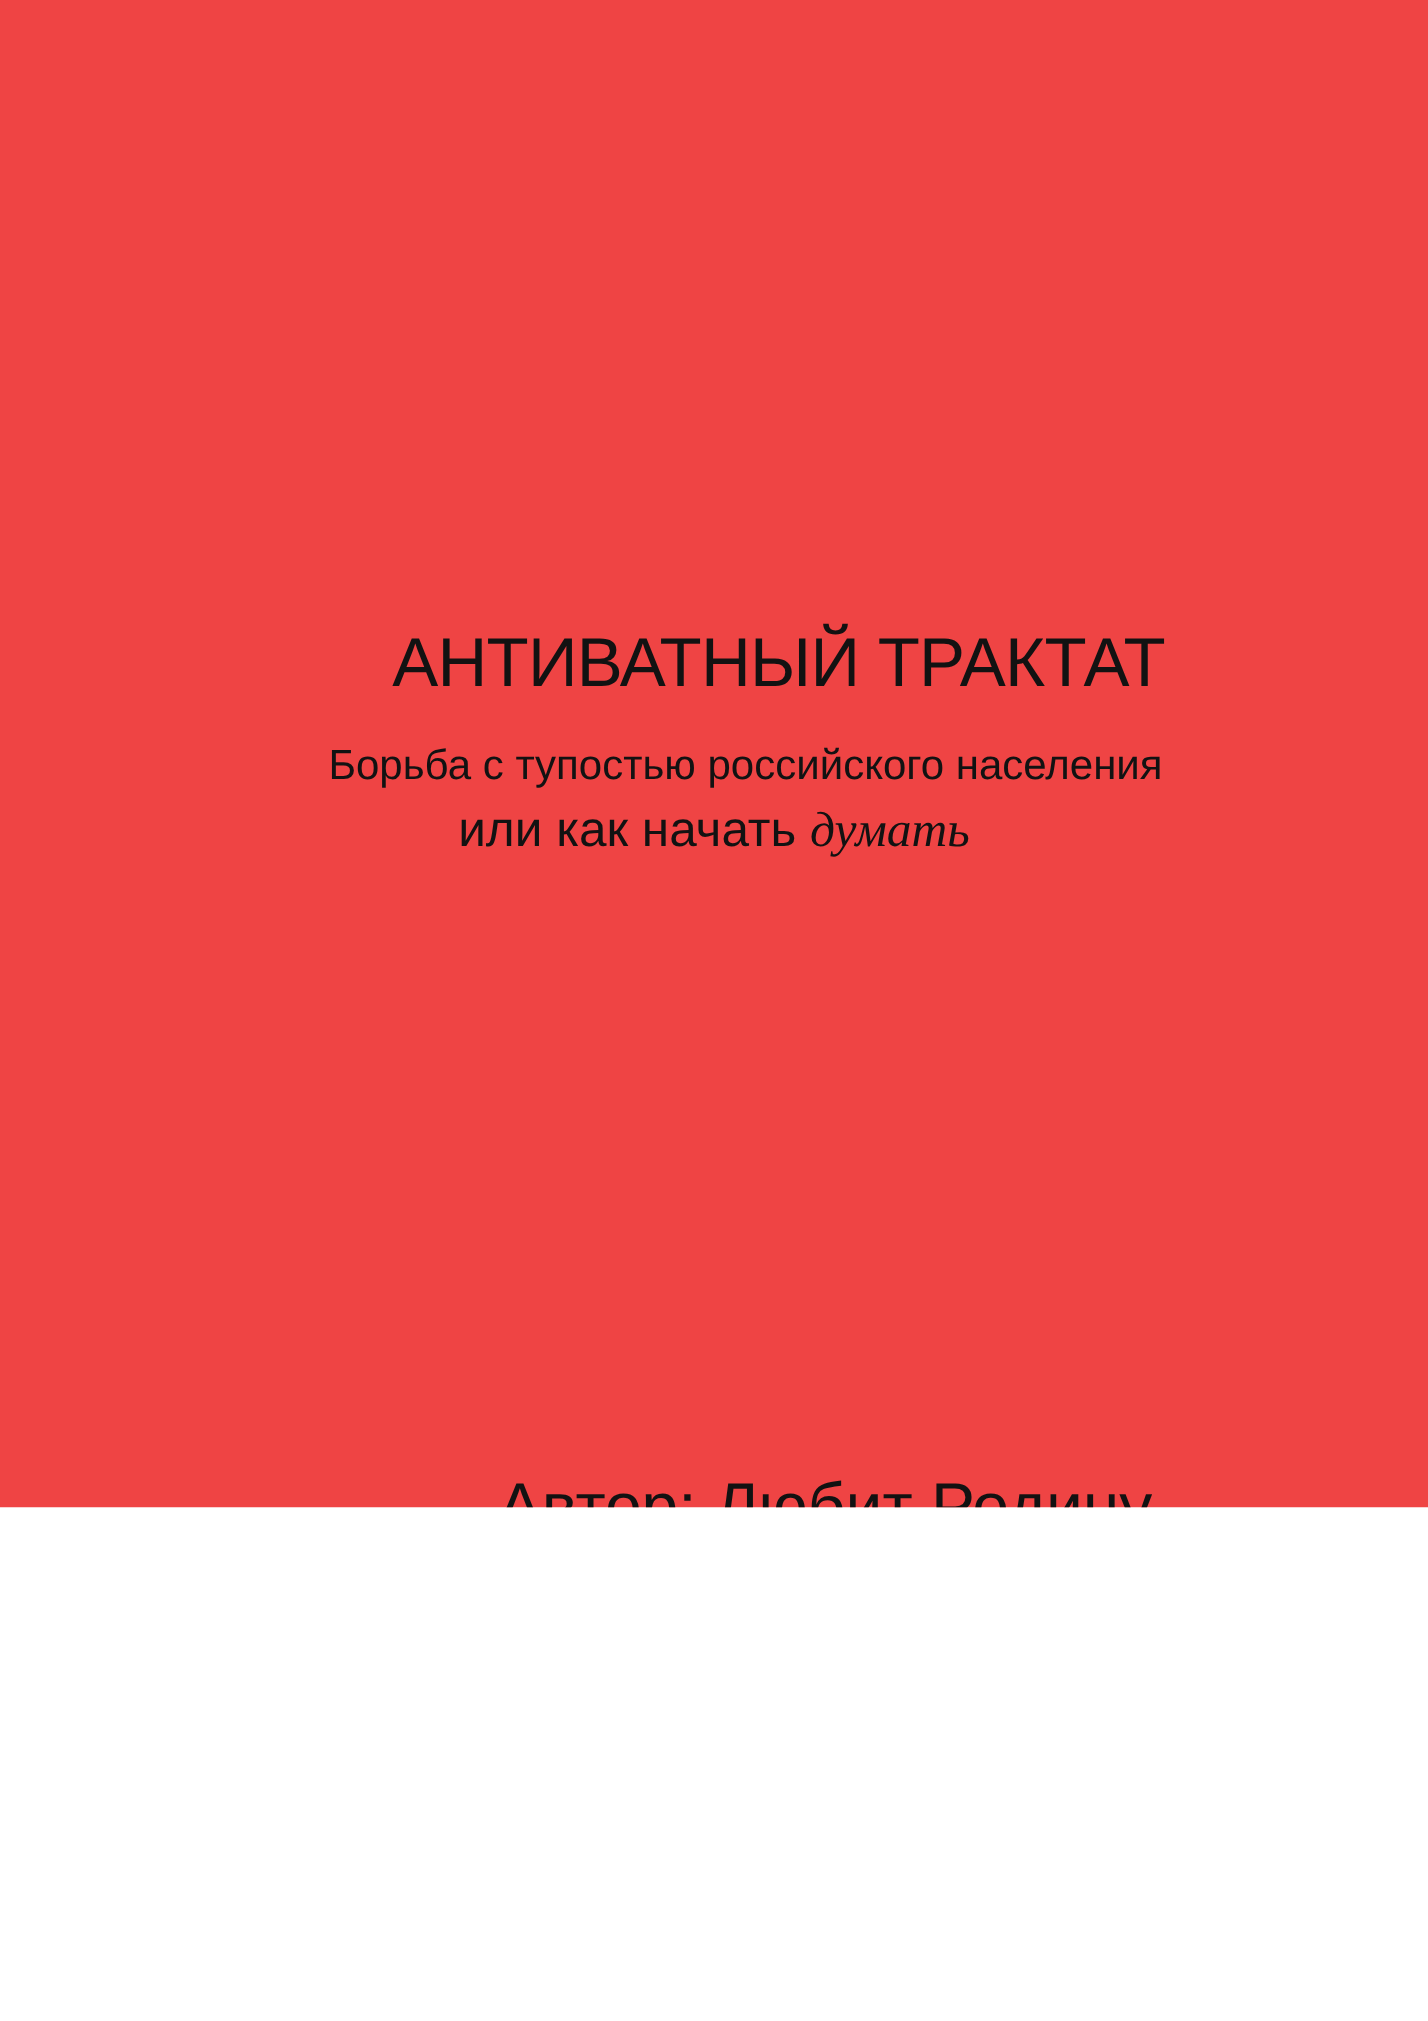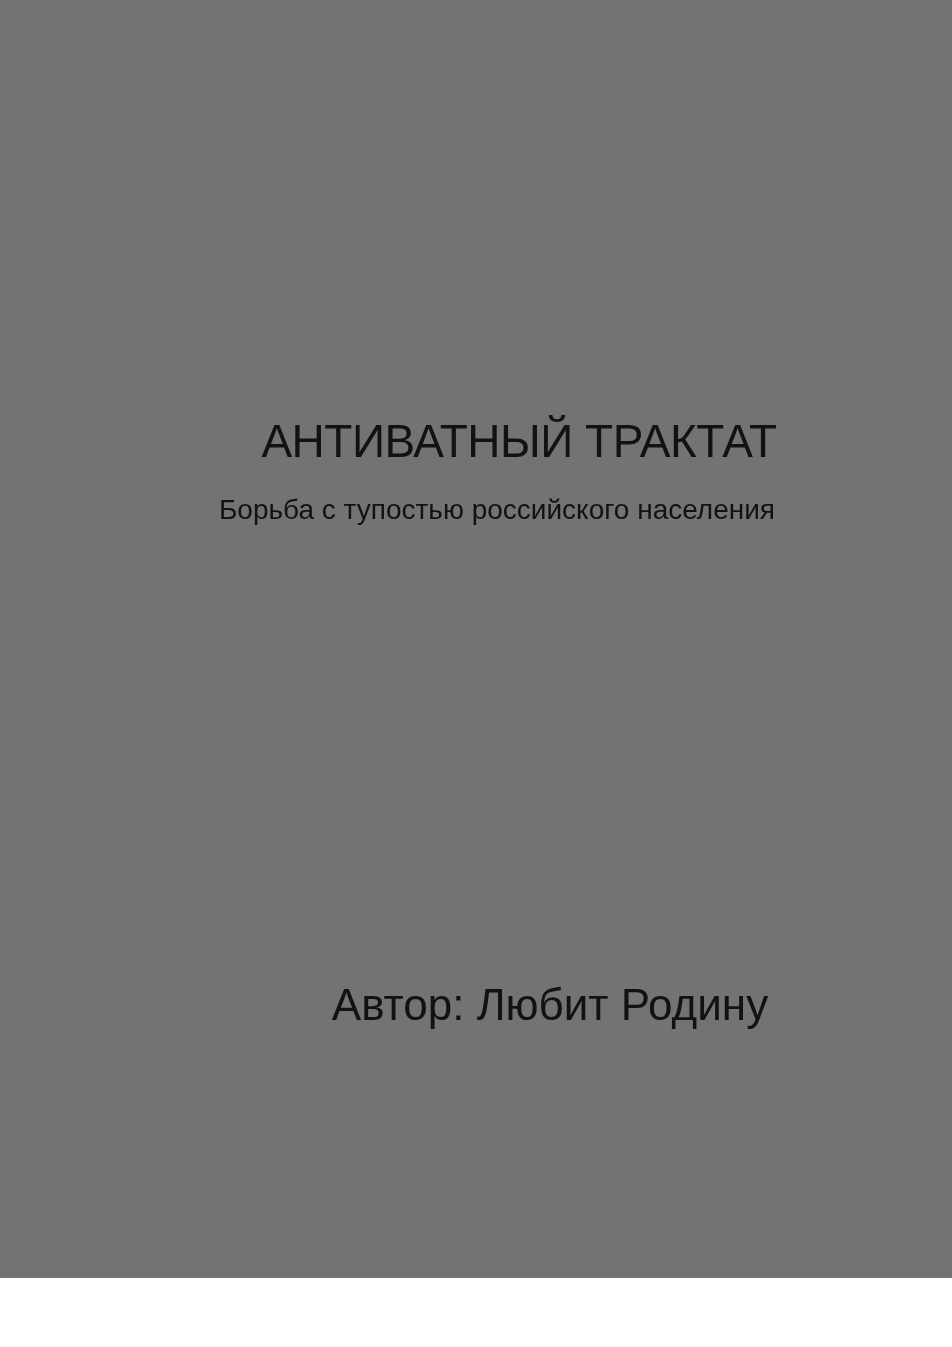--- a/index.html
+++ b/index.html
@@ -3,22 +3,22 @@
 <meta charset="utf-8">
 <style>
   html, body {
     margin: 0;
     padding: 0;
     background: #ffffff;
   }
   .page {
     position: relative;
     width: 952px;
-    height: 1278px;
-    background: #737373;
+    height: 1005px;
+    background: #ef4444;
     color: #121212;
     font-family: "Liberation Sans", sans-serif;
     overflow: hidden;
   }
   .line {
     position: absolute;
     left: 50%;
     transform: translateX(-50%);
     margin: 0;
     padding: 0;
@@ -52,15 +52,16 @@
   }
 </style>
 </head>
 <body>
 
 <div class="page">
   <h1 class="line title">АНТИВАТНЫЙ ТРАКТАТ</h1>
 
   <div class="line subtitle1">Борьба с тупостью российского населения</div>
 
+  <div class="line subtitle2"><span>или как начать </span><span class="emphasis">думать</span></div>
 
   <div class="line author">Автор: Любит Родину</div>
 </div>
 
 </body></html>

